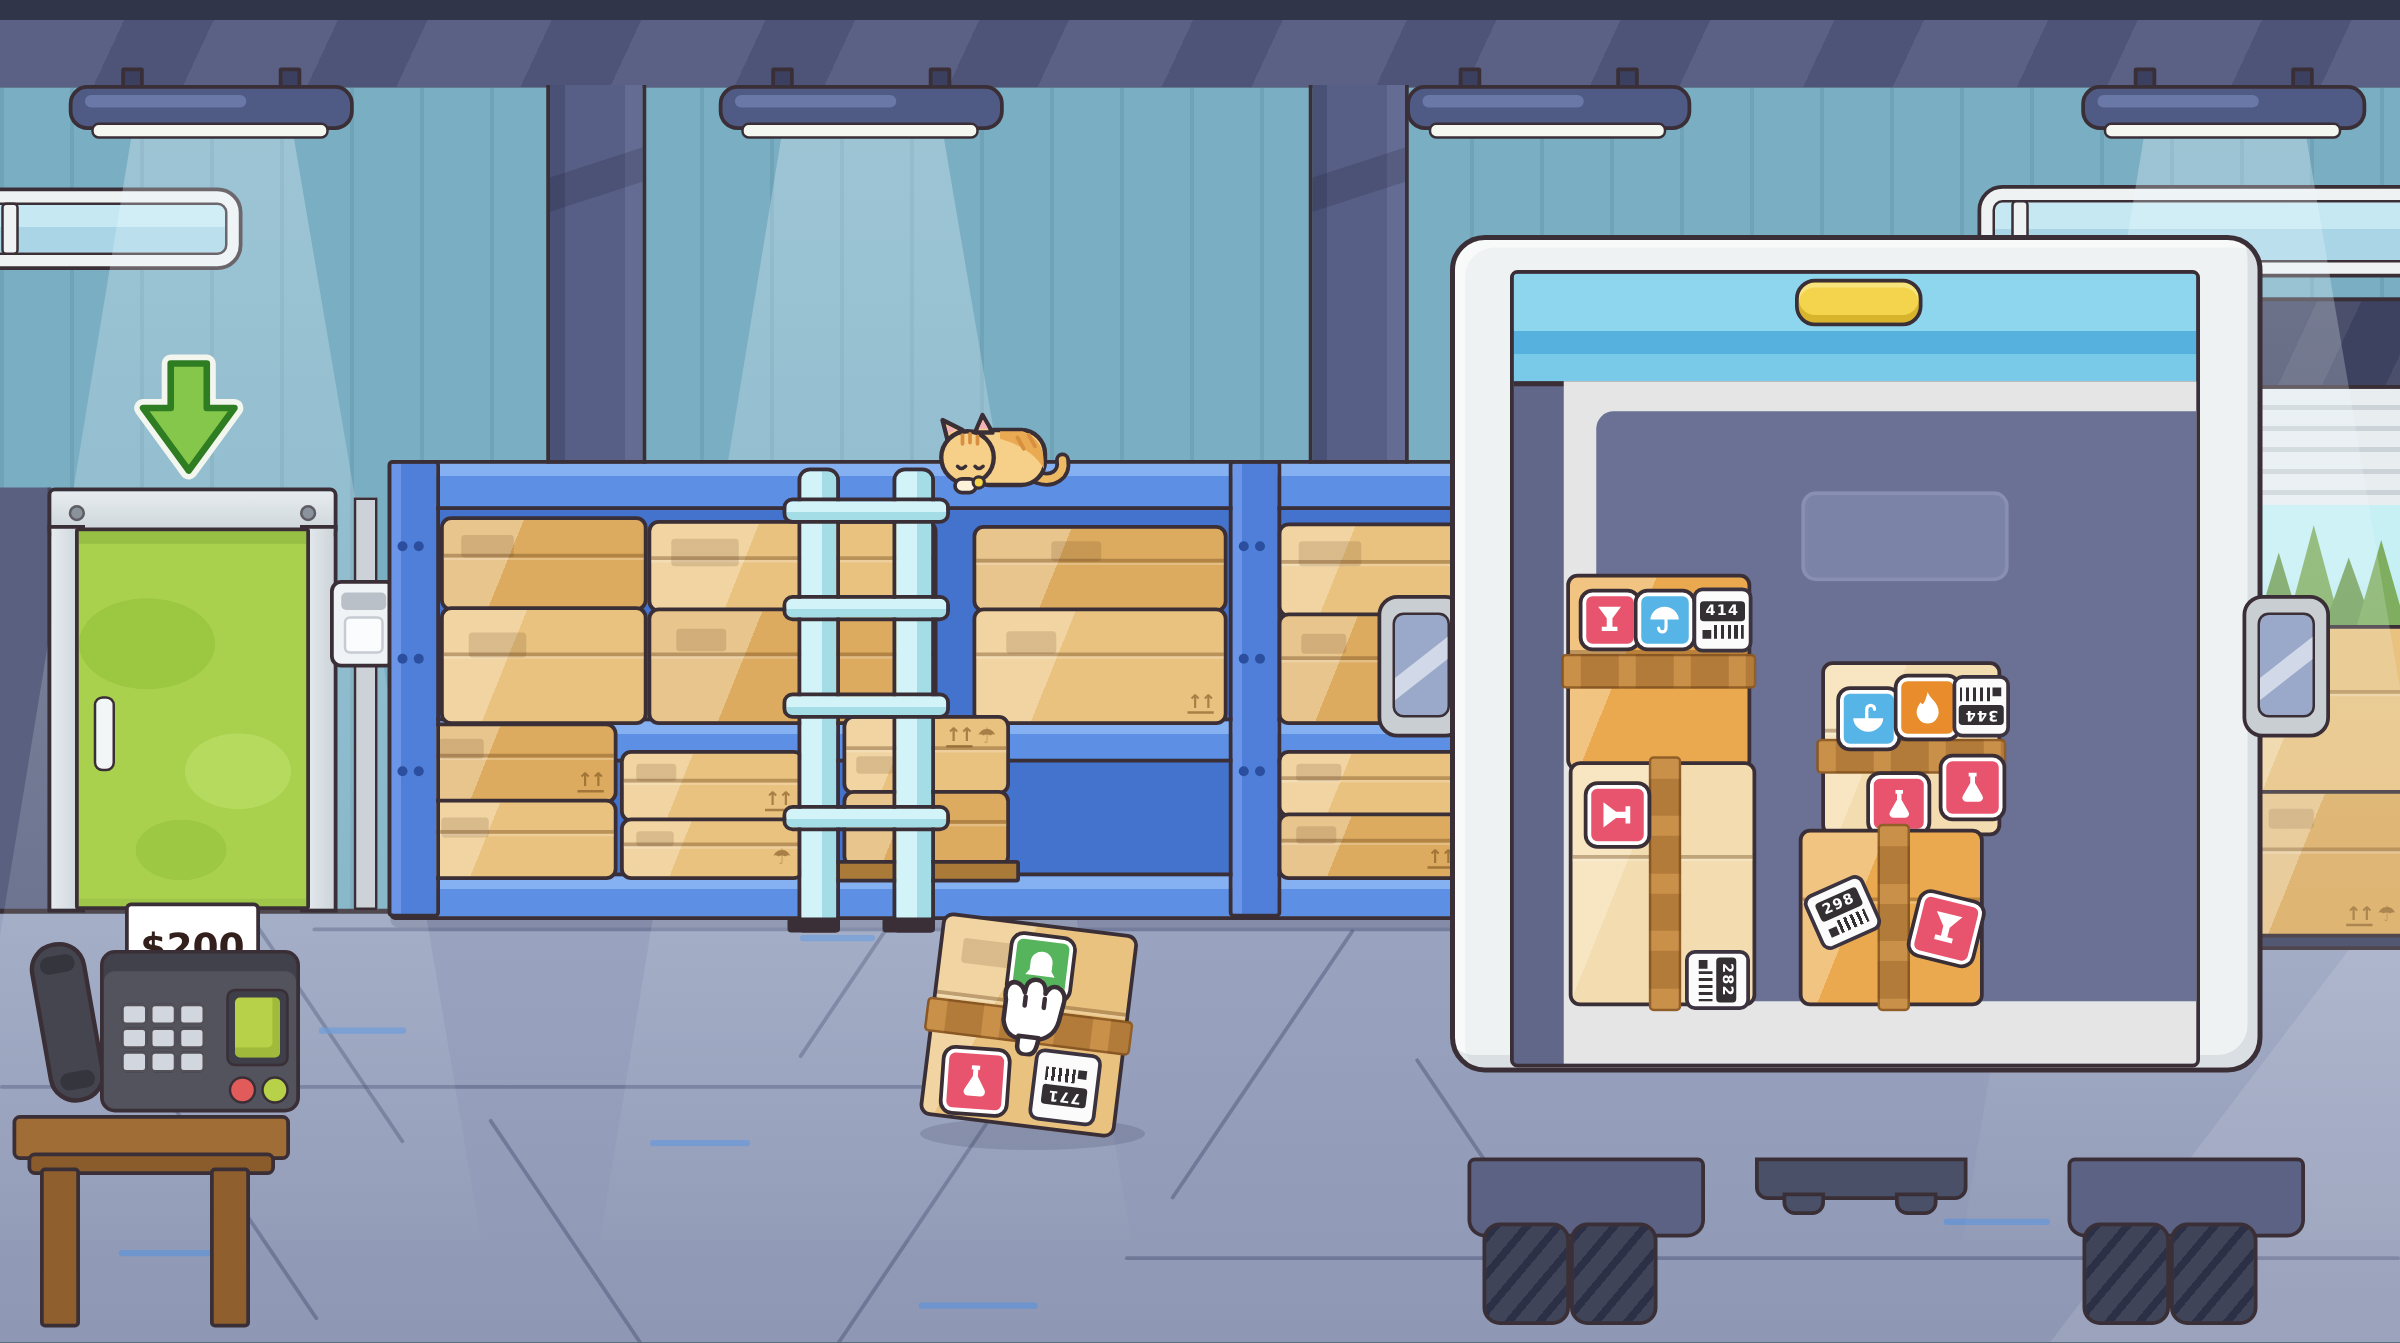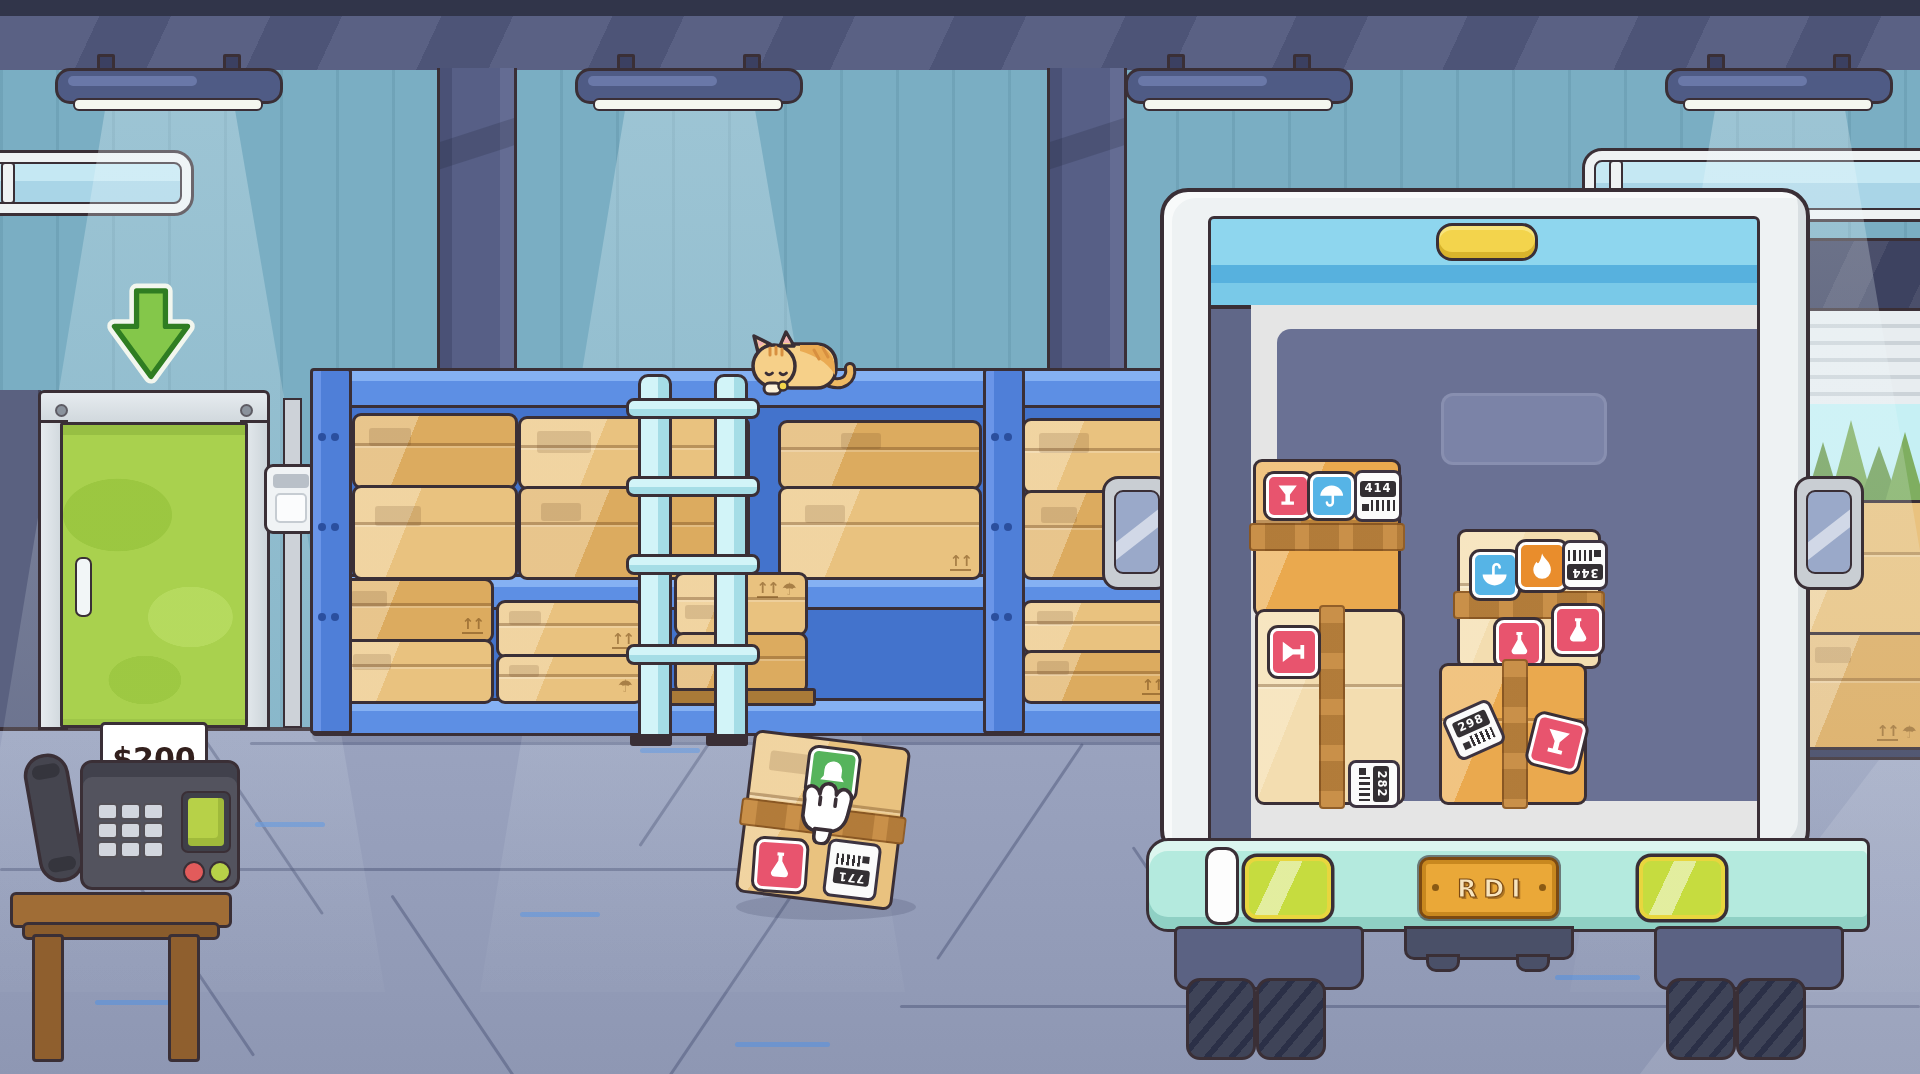--- a/index.html
+++ b/index.html
@@ -553,30 +553,20 @@
               </div>
             </div>
             <div class="sticker st-red" style="position: absolute; left: 90px; top: 52px; width: 44px; height: 44px; transform: rotate(14deg);">
               <svg viewBox="0 0 24 24">
                 <path fill="currentColor" d="M4 3h16l-6 8v6h3.5v3h-11v-3H10v-6z"></path>
               </svg>
             </div>
           </div>
         </div>
     </div>
-    <div id="truck-bumper">
-      <div id="bumper-stripe"></div>
-      <div class="taillight" style="left:96px;top:16px;"></div>
-      <div id="truck-plate">
-        <div class="privet" style="left:10px;"></div>
-        <span class="txt">RDI</span>
-        <div class="privet" style="right:10px;"></div>
-      </div>
-      <div class="taillight" style="left:490px;top:16px;"></div>
-    </div>
     <div class="mudflap" style="left:14px;top:738px;width:184px;height:58px;"></div>
     <div class="mudflap" style="left:494px;top:738px;width:184px;height:58px;"></div>
     <div class="axle" style="left:244px;top:738px;width:164px;height:28px;"></div>
     <div class="axle" style="left:266px;top:766px;width:28px;height:12px;"></div>
     <div class="axle" style="left:356px;top:766px;width:28px;height:12px;"></div>
     <div class="tire" style="left:26px;top:790px;width:64px;height:76px;"></div>
     <div class="tire" style="left:96px;top:790px;width:64px;height:76px;"></div>
     <div class="tire" style="left:506px;top:790px;width:64px;height:76px;"></div>
     <div class="tire" style="left:576px;top:790px;width:64px;height:76px;"></div>
   </div>

